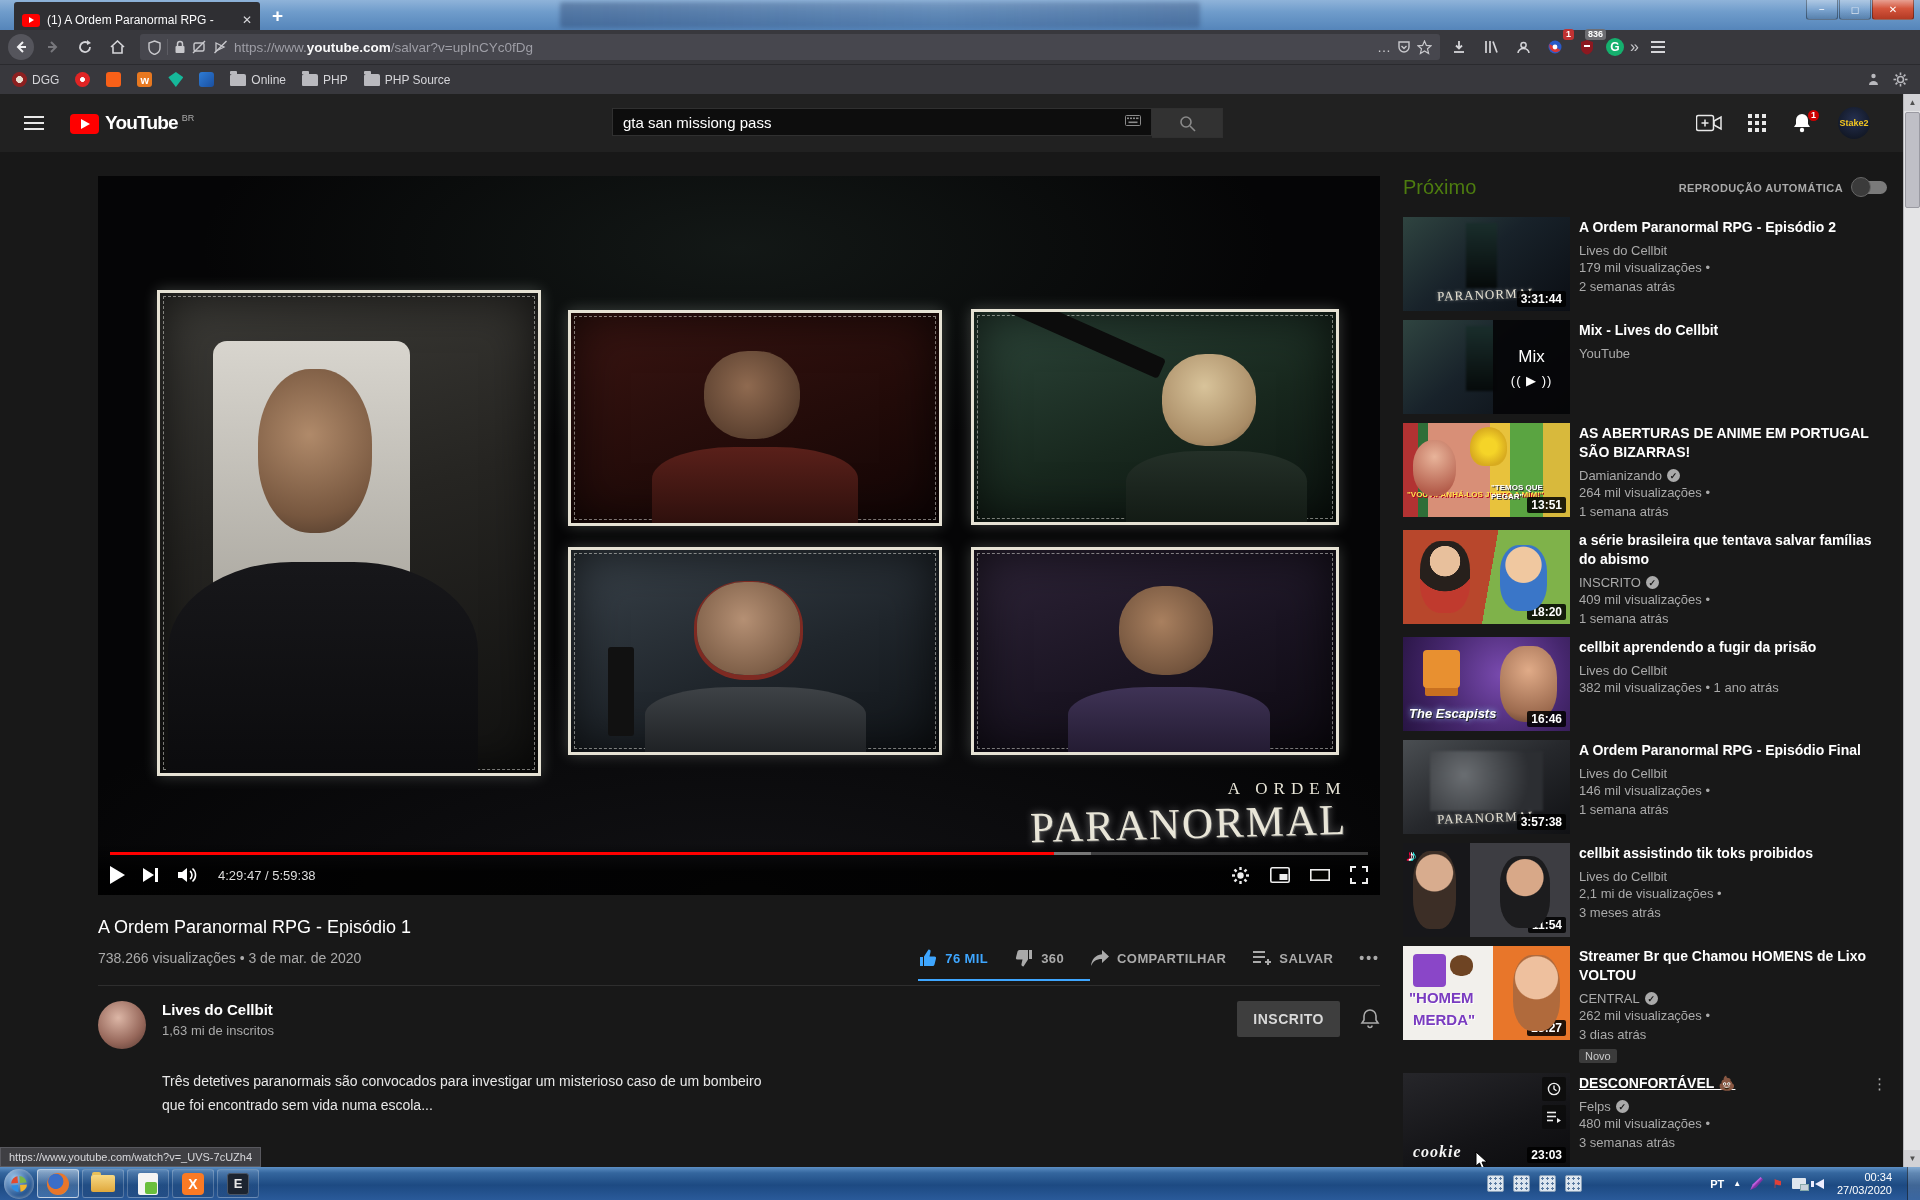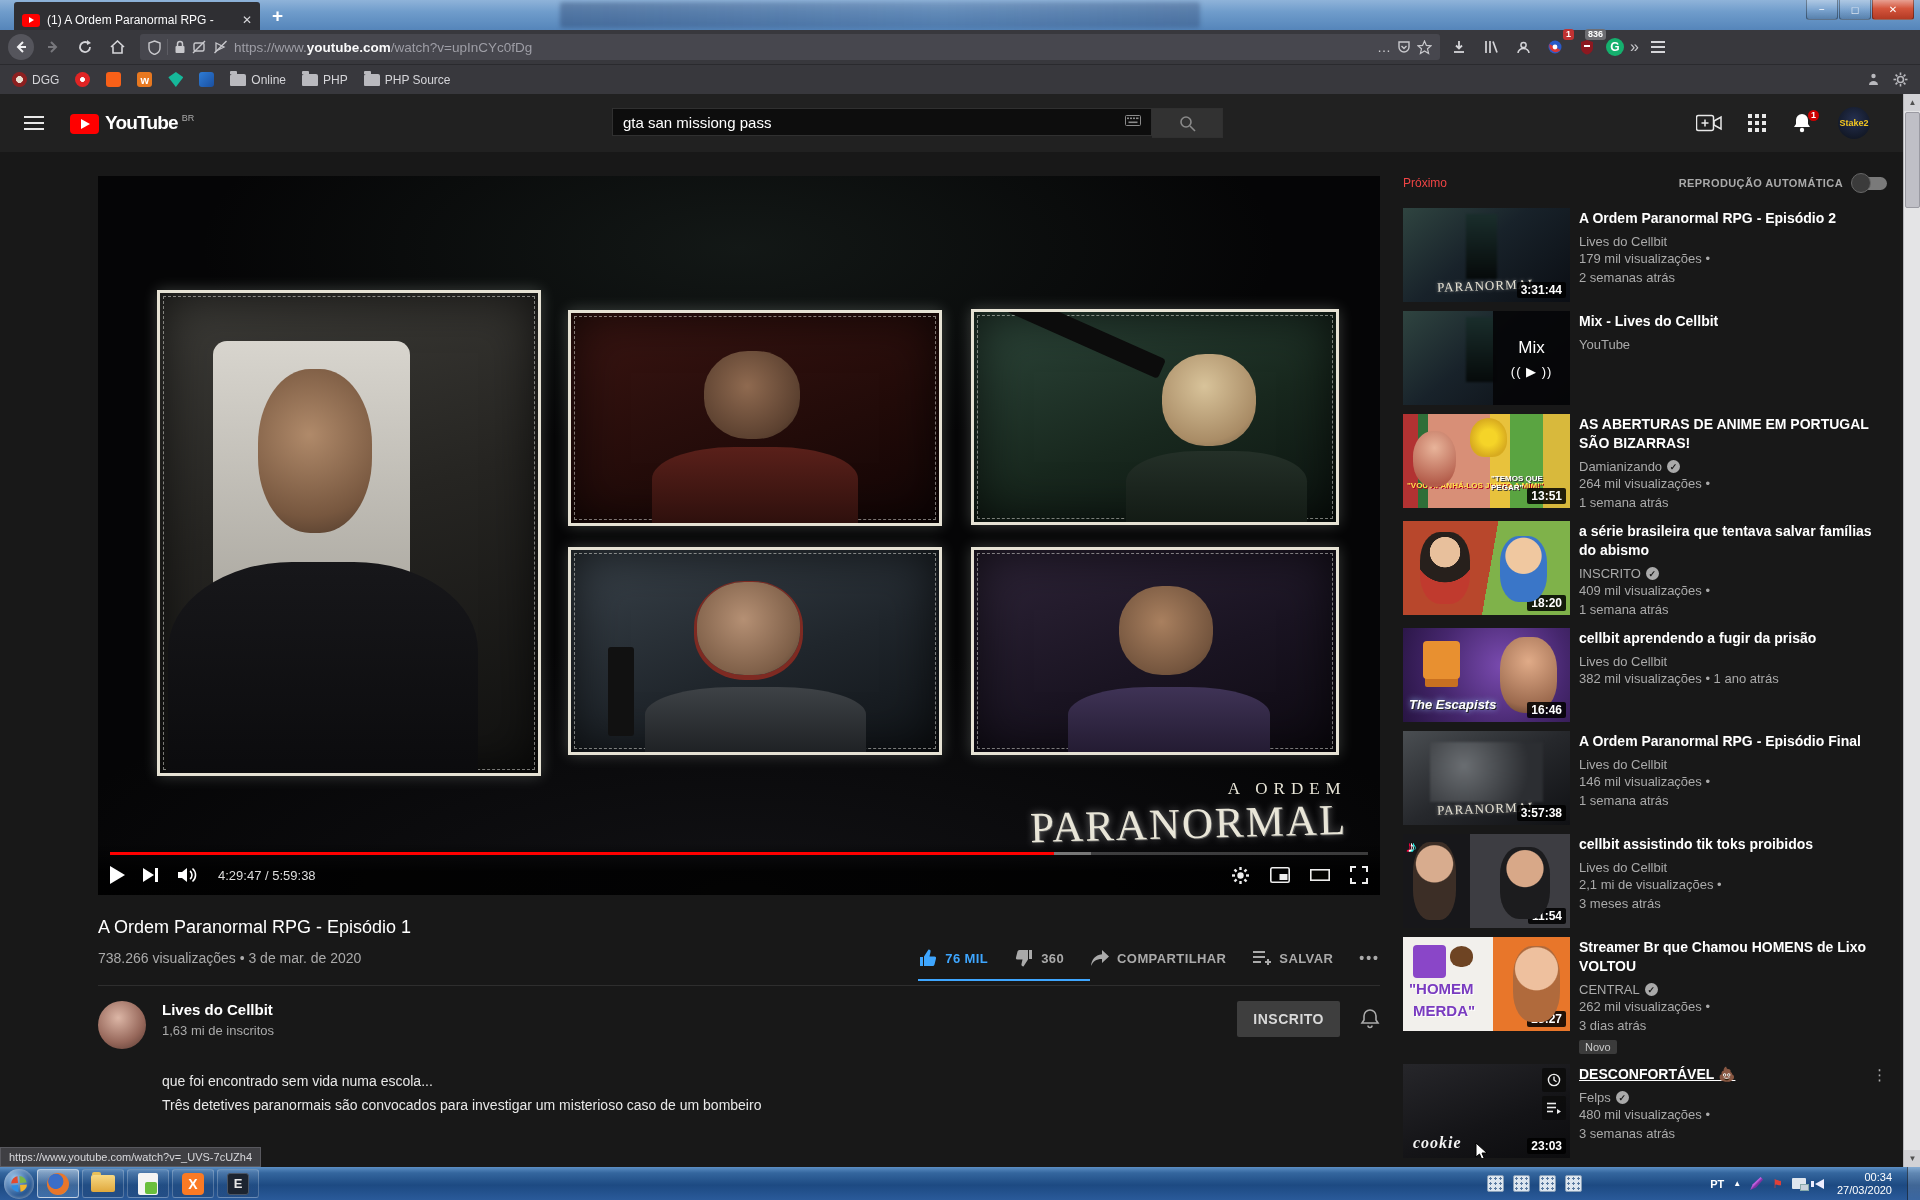--- a/index.html
+++ b/index.html
@@ -127,21 +127,21 @@
   .ch-info{margin-left:16px;}
   .ch-name{color:#fff;font-size:15px;font-weight:bold;}
   .ch-subs{color:#aaa;font-size:13px;margin-top:5px;}
   .ch-actions{margin-left:auto;display:flex;align-items:center;gap:20px;}
   .subscribe-btn{background:#3e3e3e;color:#d9d9d9;font-size:14px;font-weight:bold;letter-spacing:.5px;padding:10px 16px;border-radius:2px;}
   .desc{margin:20px 0 0 64px;color:#e8e8e8;font-size:14px;line-height:24px;}
 
   
   .sidebar{position:absolute;left:1403px;top:82px;width:484px;}
   .sb-head{display:flex;align-items:center;}
-  .sb-title{color:#ef4444;font-size:12px;}
+  .sb-title{color:#4d7c0f;font-size:20px;}
   .autoplay{margin-left:auto;display:flex;align-items:center;gap:10px;}
   .autoplay-label{color:#aaa;font-size:11px;font-weight:bold;letter-spacing:.4px;}
   .toggle{width:34px;height:13px;background:#7a7a7a;border-radius:7px;position:relative;}
   .toggle::before{content:"";position:absolute;left:-2px;top:-4px;width:20px;height:20px;border-radius:50%;background:#3b3b3b;border:1px solid #666;box-sizing:border-box;}
   .sb-list{margin-top:18px;}
   .si{display:flex;gap:9px;margin-bottom:9px;position:relative;}
   .thumb{width:167px;height:94px;flex:none;position:relative;overflow:hidden;background:#222;}
   .dur{position:absolute;right:4px;bottom:4px;background:rgba(0,0,0,.85);color:#fff;font-size:12px;font-weight:bold;padding:1px 4px;border-radius:2px;}
   .si-meta{min-width:0;padding-top:1px;}
   .si-title{color:#fff;font-size:14px;font-weight:bold;line-height:19px;max-height:38px;overflow:hidden;}
@@ -297,21 +297,21 @@
             <rect x="2" y="3" width="10" height="8" rx="1.5" stroke="#c8c8cc" stroke-width="1.4" fill="none"></rect>
             <line x1="1" y1="13" x2="13" y2="1" stroke="#c8c8cc" stroke-width="1.4"></line>
           </svg>
       </span>
       <span class="ico">
         <svg width="15" height="14" viewBox="0 0 15 14">
             <path d="M3 3 L11 7 L3 11 Z" stroke="#c8c8cc" stroke-width="1.3" fill="none"></path>
             <line x1="1.5" y1="13" x2="13.5" y2="1" stroke="#c8c8cc" stroke-width="1.4"></line>
           </svg>
       </span>
-      <span class="url-text"><span>https://www.</span><span class="domain">youtube.com</span><span>/watch?v=upInCYc0fDg</span></span>
+      <span class="url-text"><span>https://www.</span><span class="domain">youtube.com</span><span>/salvar?v=upInCYc0fDg</span></span>
       <span class="glyph">…</span>
       <span class="ico">
         <svg width="14" height="14" viewBox="0 0 14 14">
             <path d="M2 2 H12 V7 a5 5 0 0 1 -10 0 Z" stroke="#c8c8cc" stroke-width="1.4" fill="none"></path>
             <path d="M4.5 6 L7 8.5 L9.5 6" stroke="#c8c8cc" stroke-width="1.4" fill="none"></path>
           </svg>
       </span>
       <span class="ico">
         <svg width="15" height="15" viewBox="0 0 15 15">
             <path d="M7.5 1 L9.4 5.4 L14 5.8 L10.5 8.8 L11.6 13.4 L7.5 11 L3.4 13.4 L4.5 8.8 L1 5.8 L5.6 5.4 Z" stroke="#c8c8cc" stroke-width="1.2" fill="none"></path>
@@ -626,22 +626,22 @@
           <span class="ico">
             <svg width="20" height="22" viewBox="0 0 20 22">
                 <path d="M10 2 a6 6 0 0 1 6 6 V12 L18 15 H2 L4 12 V8 a6 6 0 0 1 6 -6 Z" stroke="#aaa" stroke-width="1.6" fill="none"></path>
                 <path d="M8 17.5 a2 2 0 0 0 4 0" stroke="#aaa" stroke-width="1.6" fill="none"></path>
               </svg>
           </span>
         </div>
       </div>
 
       <div class="desc">
+        <div>Três detetives paranormais são convocados para investigar um misterioso caso de um bombeiro</div>
         <div>que foi encontrado sem vida numa escola...</div>
-        <div>Três detetives paranormais são convocados para investigar um misterioso caso de um bombeiro</div>
       </div>
     </div>
 
     <div class="sidebar">
       <div class="sb-head">
         <span class="sb-title">Próximo</span>
         <span class="autoplay">
           <span class="autoplay-label">REPRODUÇÃO AUTOMÁTICA</span>
           <span class="toggle"></span>
         </span>

